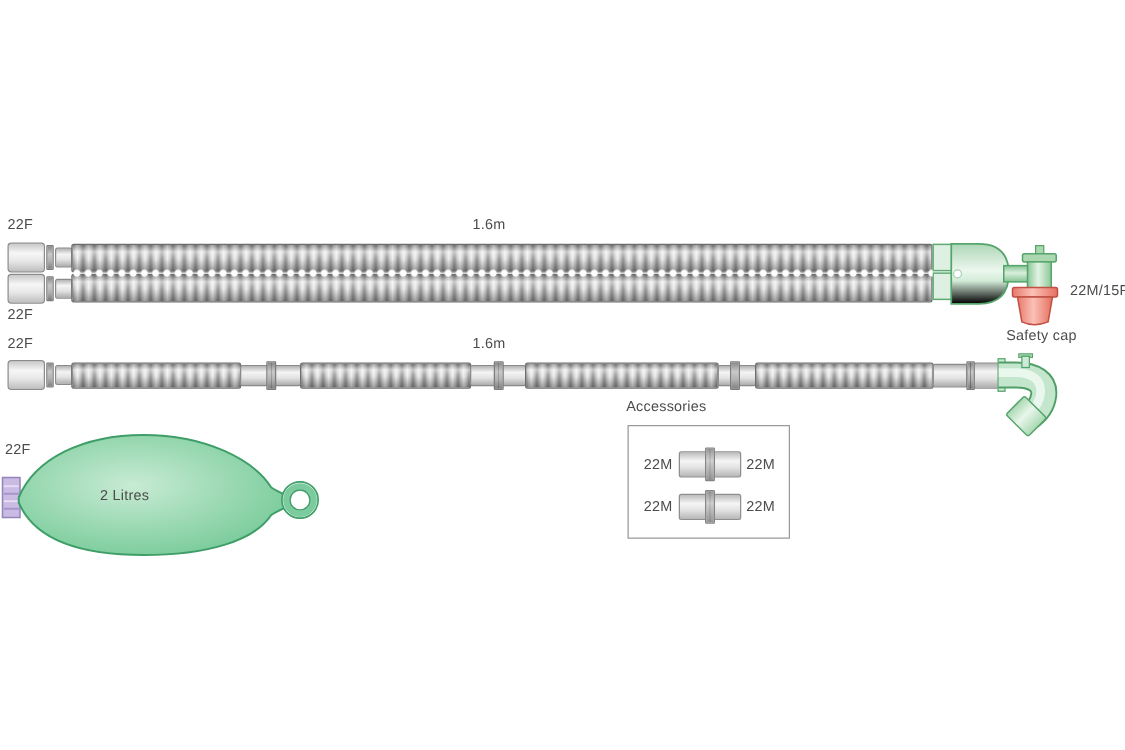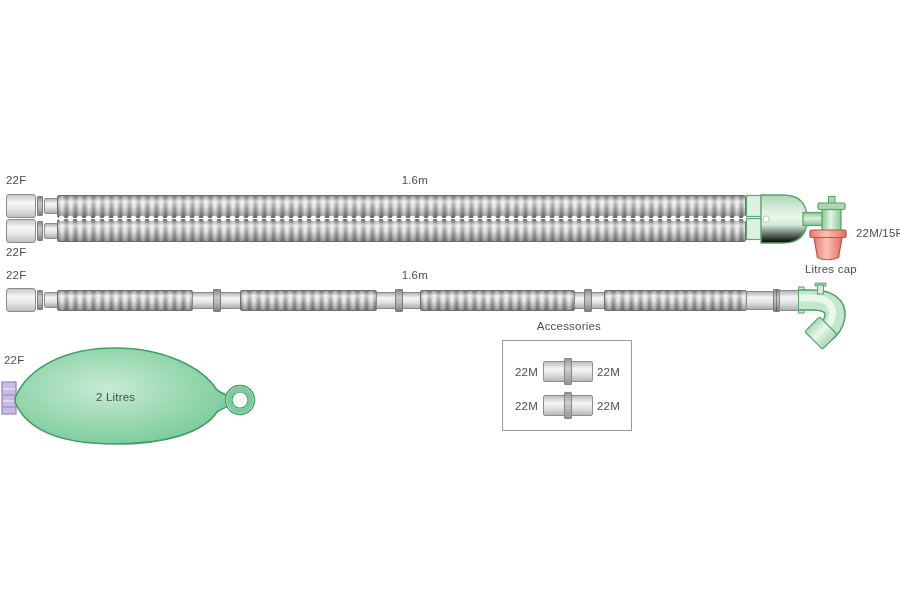--- a/index.html
+++ b/index.html
@@ -2,21 +2,21 @@
 <html><head>
 <meta charset="utf-8">
 <style>
   html,body{margin:0;padding:0;background:#ffffff;}
   .stage{
     position:relative;width:900px;height:600px;background:#ffffff;overflow:hidden;
     font-family:"Liberation Sans", sans-serif;color:#4c4c4c;margin-top:13px;
   }
   .layer{position:absolute;left:0;top:0;width:900px;height:600px;}
   .lbl{position:absolute;font-size:11.5px;letter-spacing:.2px;color:#4c4c4c;white-space:nowrap;}
-  .lbl.center{text-align:right;}
+  .lbl.center{text-align:left;}
 
   
   .hose{
     position:absolute;border:1px solid #6d6d6d;border-radius:2px;box-sizing:border-box;
     background-image:
       linear-gradient(180deg, rgba(60,60,60,.38) 0%, rgba(255,255,255,.55) 26%, rgba(255,255,255,.18) 52%, rgba(40,40,40,.38) 100%),
       repeating-linear-gradient(90deg,#8a8a8a 0px,#c6c6c6 2px,#ececec 4px,#c6c6c6 6px,#8a8a8a 8px,#8a8a8a 9px);
   }
   
   .sleeve{
@@ -115,21 +115,21 @@
         <rect x="73" y="11" width="27" height="6.5" rx="1.5" fill="#abd8b1" stroke="#55a46c" stroke-width="1.2"></rect>
         <rect x="77" y="17.5" width="19" height="24.5" fill="url(#yelbow)" stroke="#55a46c" stroke-width="1.2"></rect>
       </g>
       <g>
         <rect x="65" y="38" width="36" height="7.5" rx="1.5" fill="url(#capg)" stroke="#c05044" stroke-width="1.2"></rect>
         <path d="M69 45.5 L97 45.5 L93.5 65.5 C86 68.5 79 68.5 72.5 65.5 Z" fill="url(#capg)" stroke="#c05044" stroke-width="1.2"></path>
       </g>
     </svg>
 
     <span class="lbl" style="left:856px;top:214px">22M/15F</span>
-    <span class="lbl" style="left:805px;top:250px">Litres cap</span>
+    <span class="lbl" style="left:805px;top:250px">Safety cap</span>
   </div>
 
   <div class="layer">
     <span class="lbl" style="left:6px;top:256px">22F</span>
     <span class="lbl center" style="left:378px;top:256px;width:50px">1.6m</span>
 
     <div class="cuff" style="left:6px;top:275px;width:30px;height:24px"></div>
     <div class="joint" style="left:37px;top:277px;width:6px;height:20px"></div>
     <div class="sleeve" style="left:44px;top:279px;width:14px;height:16px"></div>
 
@@ -185,21 +185,21 @@
         <line x1="3" y1="64" x2="15" y2="64" stroke="#a593c9" stroke-width="1.5"></line>
       </g>
       <path d="M15 55 C28 24 66 5 115 5 C165 5 203 25 217 47 C223 51 229 53 233 55 L233 61 C229 63 223 65 217 69 C203 90 165 101 115 101 C66 101 28 90 15 59 Z" fill="url(#bagg)" stroke="#3f9e68" stroke-width="1.6"></path>
       <g>
         <circle cx="240" cy="57" r="14.5" fill="#ffffff" stroke="#3f9e68" stroke-width="1.4"></circle>
         <circle cx="240" cy="57" r="11" fill="none" stroke="#7ccb9e" stroke-width="5"></circle>
         <circle cx="240" cy="57" r="8" fill="none" stroke="#3f9e68" stroke-width="1.2"></circle>
       </g>
     </svg>
 
-    <span class="lbl" style="left:96px;top:378px">2 Litres</span>
+    <span class="lbl" style="left:80px;top:378px">2 Litres</span>
   </div>
 
   <div class="layer">
     <span class="lbl center" style="left:501px;top:307px;width:100px">Accessories</span>
     <div class="acc-box" style="left:502px;top:327px;width:130px;height:91px"></div>
 
     <span class="lbl" style="left:515px;top:353px">22M</span>
     <div class="acc-cyl" style="left:543px;top:348px;width:24px;height:21px"></div>
     <div class="acc-cyl" style="left:569px;top:348px;width:24px;height:21px"></div>
     <div class="acc-flange" style="left:564px;top:345px;width:8px;height:27px"></div>

